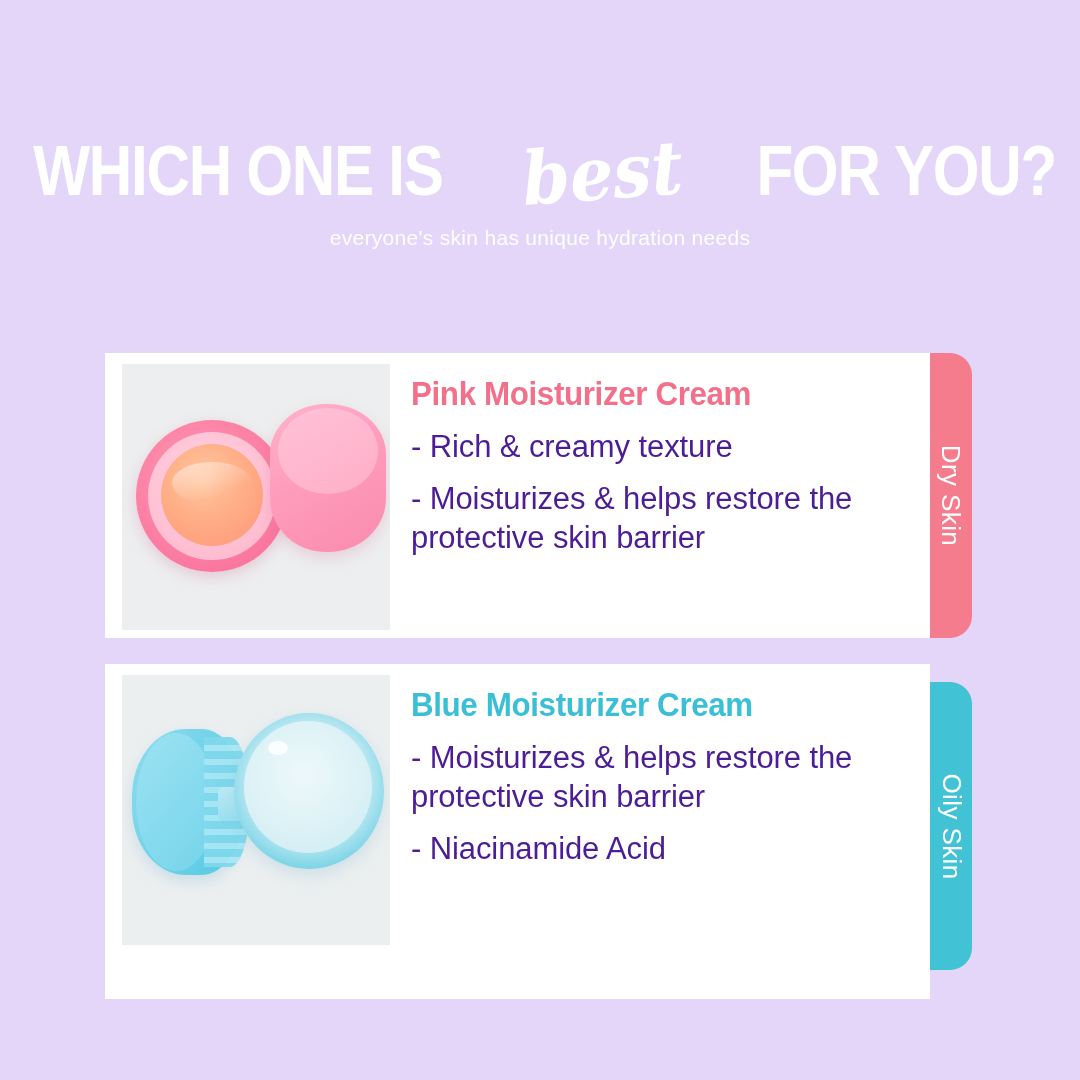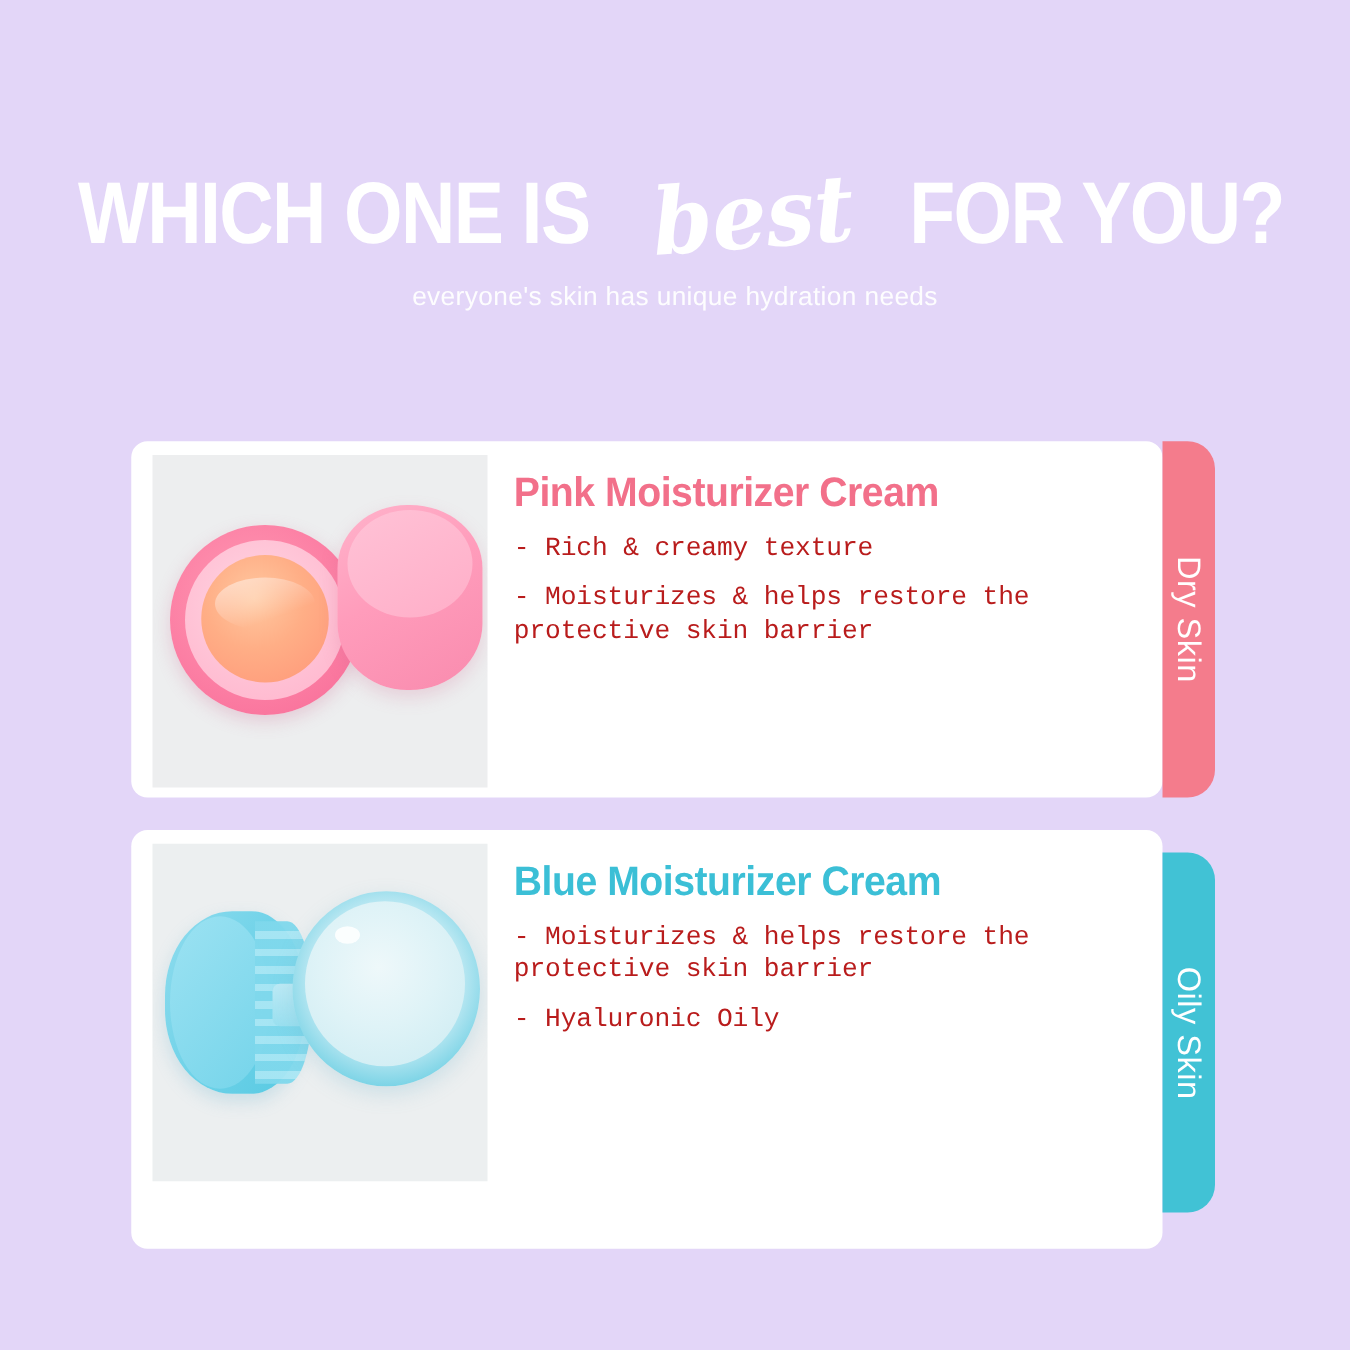--- a/index.html
+++ b/index.html
@@ -22,21 +22,21 @@
     position: absolute;
     top: 126px;
     left: 0;
     width: 1080px;
     text-align: center;
   }
 
   .headline {
     display: flex;
     align-items: baseline;
-    justify-content: center;
+    justify-content: space-between;
     gap: 0px;
     height: 86px;
     white-space: nowrap;
   }
 
   .headline-part {
     font-family: "Liberation Sans", sans-serif;
     font-size: 70px;
     font-weight: bold;
     color: #ffffff;
@@ -70,21 +70,20 @@
   }
 
   
   .card {
     position: absolute;
     left: 105px;
     width: 825px;
     background: #ffffff;
     display: flex;
     align-items: flex-start;
-    border-radius: 13px;
   }
 
   .card-1 { top: 353px; height: 285px; }
   .card-2 { top: 664px; height: 335px; }
 
   .thumb {
     width: 268px;
     height: 266px;
     margin: 11px 0 0 17px;
     flex: 0 0 auto;
@@ -108,26 +107,25 @@
     transform: scaleX(0.95);
     transform-origin: left center;
     margin-bottom: 14px;
     white-space: nowrap;
   }
 
   .title-pink { color: #f2708a; }
   .title-blue { color: #3bbfd6; }
 
   .bullet {
-    font-size: 21px;
+    font-size: 31px;
     line-height: 1.26;
-    color: #b91c1c;
+    color: #4c1d95;
     margin-bottom: 13px;
     letter-spacing: -0.1px;
-    font-family: Liberation Mono, monospace;
   }
 
   
   .tab {
     position: absolute;
     left: 930px;
     width: 42px;
     border-top-right-radius: 22px;
     border-bottom-right-radius: 22px;
     display: flex;
@@ -310,18 +308,18 @@
     <div class="jar-blue-cap-face"></div>
     <div class="jar-blue-thread"></div>
     <div class="jar-blue-neck"></div>
     <div class="jar-blue-body"></div>
     <div class="jar-blue-gel"></div>
     <div class="jar-blue-highlight"></div>
   </div>
   <div class="card-body">
     <div class="card-title title-blue">Blue Moisturizer Cream</div>
     <div class="bullet">- Moisturizes &amp; helps restore the protective skin barrier</div>
-    <div class="bullet">- Hyaluronic Oily</div>
+    <div class="bullet">- Niacinamide Acid</div>
   </div>
 </div>
 <div class="tab tab-2">
   <span class="tab-label">Oily Skin</span>
 </div>
 
 </body></html>

